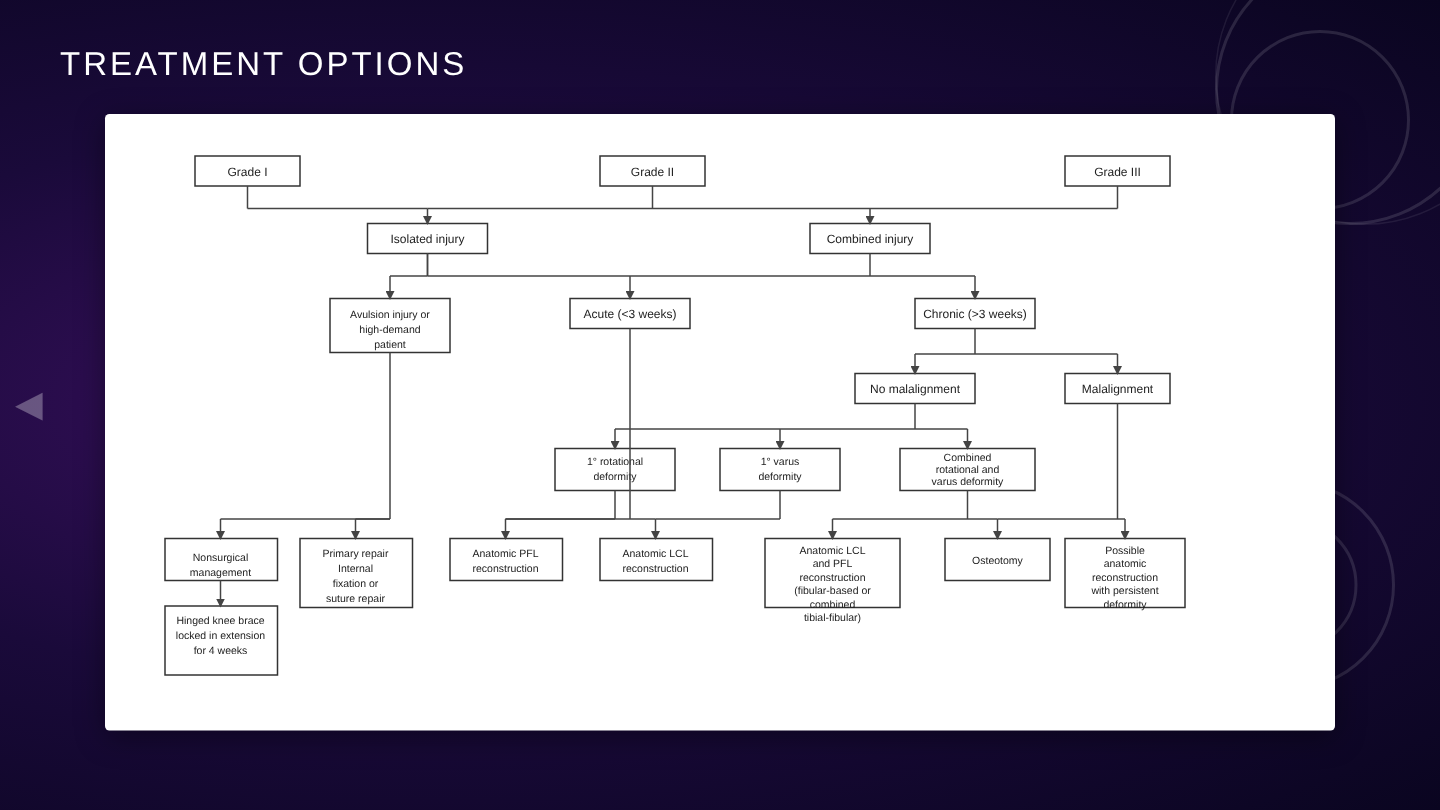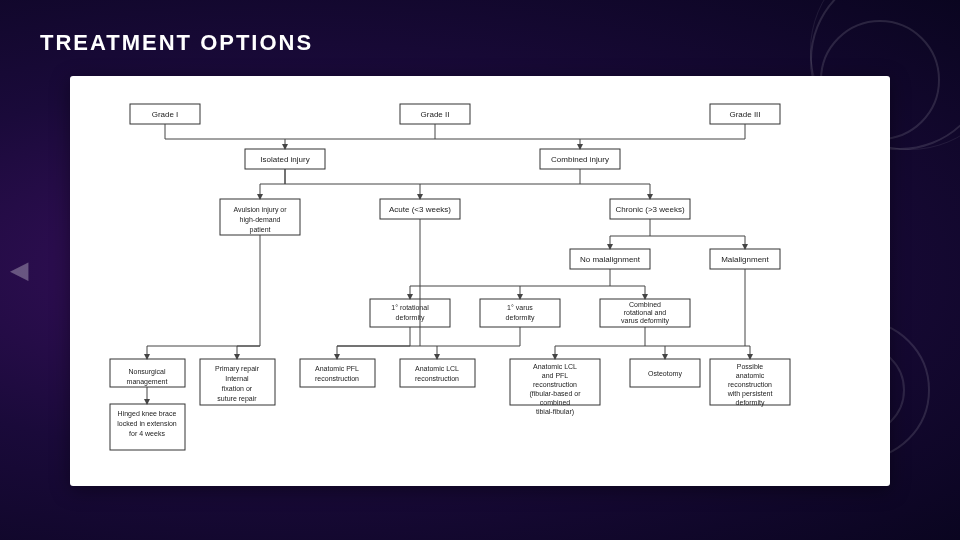--- a/index.html
+++ b/index.html
@@ -74,21 +74,21 @@
 
     .content {
       position: relative;
       z-index: 10;
       padding: 30px 40px 20px 40px;
     }
 
     .title {
       color: #ffffff;
       font-size: 22px;
-      font-weight: 700;
+      font-weight: 400;
       letter-spacing: 2px;
       text-transform: uppercase;
       margin-bottom: 20px;
     }
 
     .diagram-container {
       background: #ffffff;
       border-radius: 3px;
       padding: 18px 20px;
       width: 820px;

